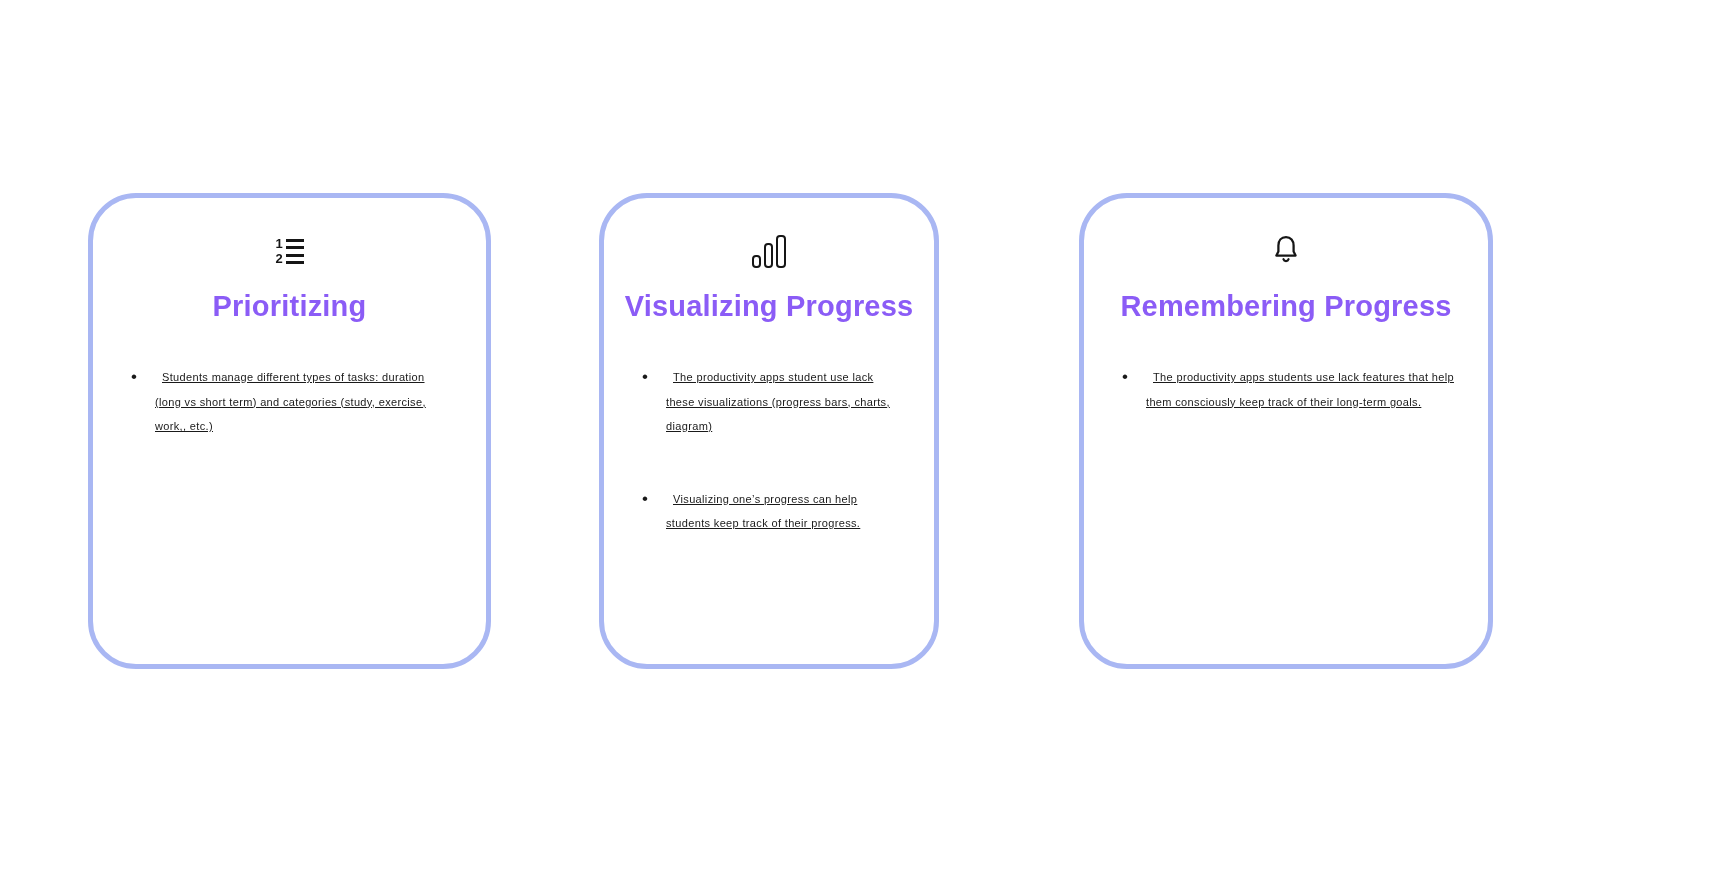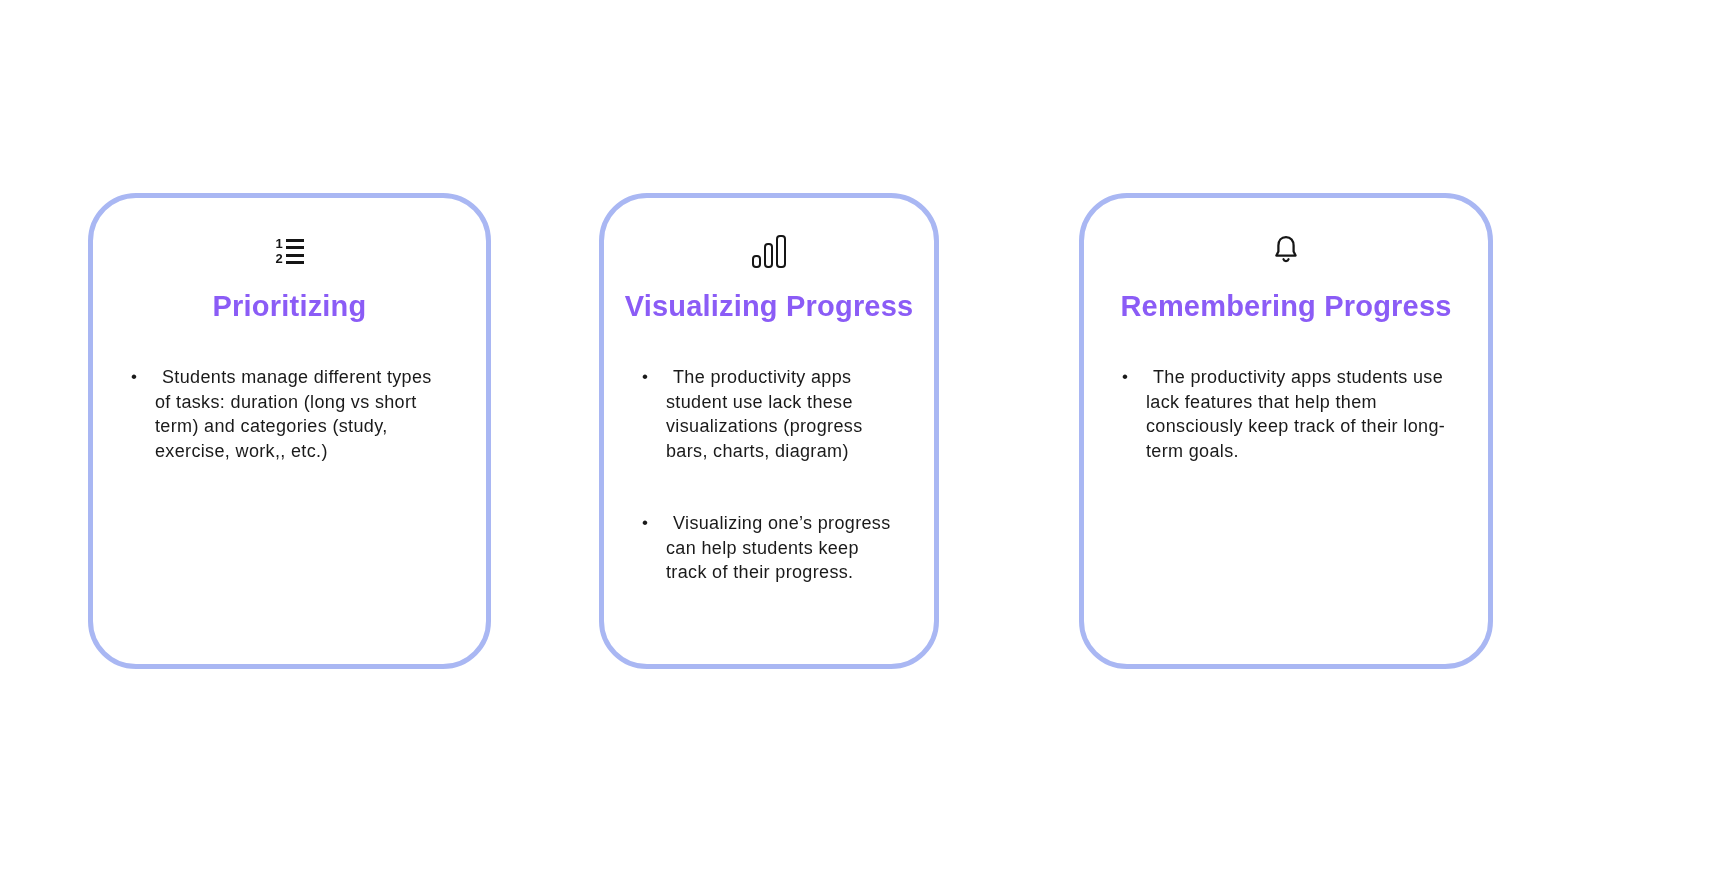--- a/index.html
+++ b/index.html
@@ -47,25 +47,26 @@
 
   ul.bullets {
     list-style: none;
     margin: 42px 0 0 0;
     padding: 0 34px 0 34px;
   }
   ul.bullets li {
     position: relative;
     padding-left: 28px;
     margin-bottom: 48px;
-    font-size: 18px;
+    font-size: 11px;
     line-height: 24.5px;
     letter-spacing: 0.35px;
     color: #1a1a1a;
     text-indent: 7px;
+    text-decoration: underline;
   }
   ul.bullets li::before {
     content: "\2022";
     position: absolute;
     left: 4px;
     top: 0;
     text-indent: 0;
     font-size: 17px;
     color: #1a1a1a;
   }

